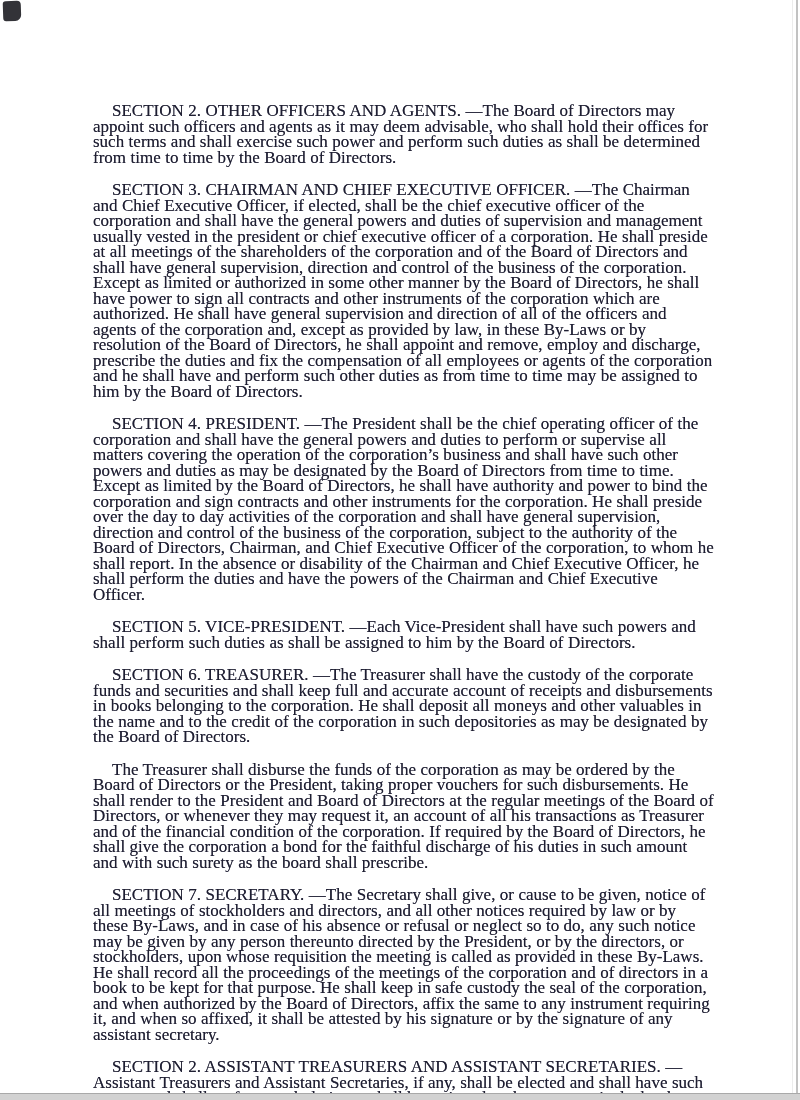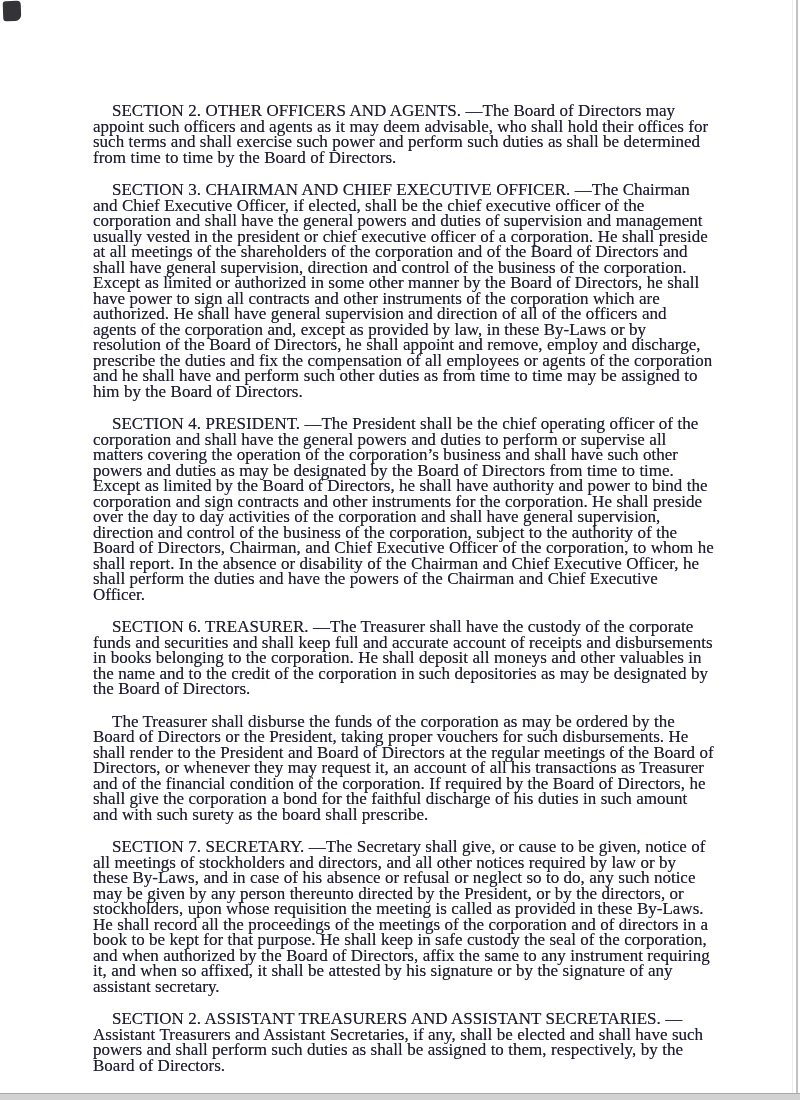--- a/index.html
+++ b/index.html
@@ -79,20 +79,21 @@
 </head>
 <body>
 
 <div class="page">
   <div class="corner-mark"></div>
 
   <div class="doc-body">
     <p>SECTION 2. OTHER OFFICERS AND AGENTS. —The Board of Directors may appoint such officers and agents as it may deem advisable, who shall hold their offices for such terms and shall exercise such power and perform such duties as shall be determined from time to time by the Board of Directors.</p>
     <p>SECTION 3. CHAIRMAN AND CHIEF EXECUTIVE OFFICER. —The Chairman and Chief Executive Officer, if elected, shall be the chief executive officer of the corporation and shall have the general powers and duties of supervision and management usually vested in the president or chief executive officer of a corporation. He shall preside at all meetings of the shareholders of the corporation and of the Board of Directors and shall have general supervision, direction and control of the business of the corporation. Except as limited or authorized in some other manner by the Board of Directors, he shall have power to sign all contracts and other instruments of the corporation which are authorized. He shall have general supervision and direction of all of the officers and agents of the corporation and, except as provided by law, in these By-Laws or by resolution of the Board of Directors, he shall appoint and remove, employ and discharge, prescribe the duties and fix the compensation of all employees or agents of the corporation and he shall have and perform such other duties as from time to time may be assigned to him by the Board of Directors.</p>
     <p>SECTION 4. PRESIDENT. —The President shall be the chief operating officer of the corporation and shall have the general powers and duties to perform or supervise all matters covering the operation of the corporation’s business and shall have such other powers and duties as may be designated by the Board of Directors from time to time. Except as limited by the Board of Directors, he shall have authority and power to bind the corporation and sign contracts and other instruments for the corporation. He shall preside over the day to day activities of the corporation and shall have general supervision, direction and control of the business of the corporation, subject to the authority of the Board of Directors, Chairman, and Chief Executive Officer of the corporation, to whom he shall report. In the absence or disability of the Chairman and Chief Executive Officer, he shall perform the duties and have the powers of the Chairman and Chief Executive Officer.</p>
+    <p>SECTION 5. VICE-PRESIDENT. —Each Vice-President shall have such powers and shall perform such duties as shall be assigned to him by the Board of Directors.</p>
     <p>SECTION 6. TREASURER. —The Treasurer shall have the custody of the corporate funds and securities and shall keep full and accurate account of receipts and disbursements in books belonging to the corporation. He shall deposit all moneys and other valuables in the name and to the credit of the corporation in such depositories as may be designated by the Board of Directors.</p>
     <p>The Treasurer shall disburse the funds of the corporation as may be ordered by the Board of Directors or the President, taking proper vouchers for such disbursements. He shall render to the President and Board of Directors at the regular meetings of the Board of Directors, or whenever they may request it, an account of all his transactions as Treasurer and of the financial condition of the corporation. If required by the Board of Directors, he shall give the corporation a bond for the faithful discharge of his duties in such amount and with such surety as the board shall prescribe.</p>
     <p>SECTION 7. SECRETARY. —The Secretary shall give, or cause to be given, notice of all meetings of stockholders and directors, and all other notices required by law or by these By-Laws, and in case of his absence or refusal or neglect so to do, any such notice may be given by any person thereunto directed by the President, or by the directors, or stockholders, upon whose requisition the meeting is called as provided in these By-Laws. He shall record all the proceedings of the meetings of the corporation and of directors in a book to be kept for that purpose. He shall keep in safe custody the seal of the corporation, and when authorized by the Board of Directors, affix the same to any instrument requiring it, and when so affixed, it shall be attested by his signature or by the signature of any assistant secretary.</p>
     <p>SECTION 2. ASSISTANT TREASURERS AND ASSISTANT SECRETARIES. —Assistant Treasurers and Assistant Secretaries, if any, shall be elected and shall have such powers and shall perform such duties as shall be assigned to them, respectively, by the Board of Directors.</p>
   </div>
 </div>
 
 <div class="edge-right-inner"></div>
 <div class="edge-right-outer"></div>
 <div class="edge-bottom"></div>

